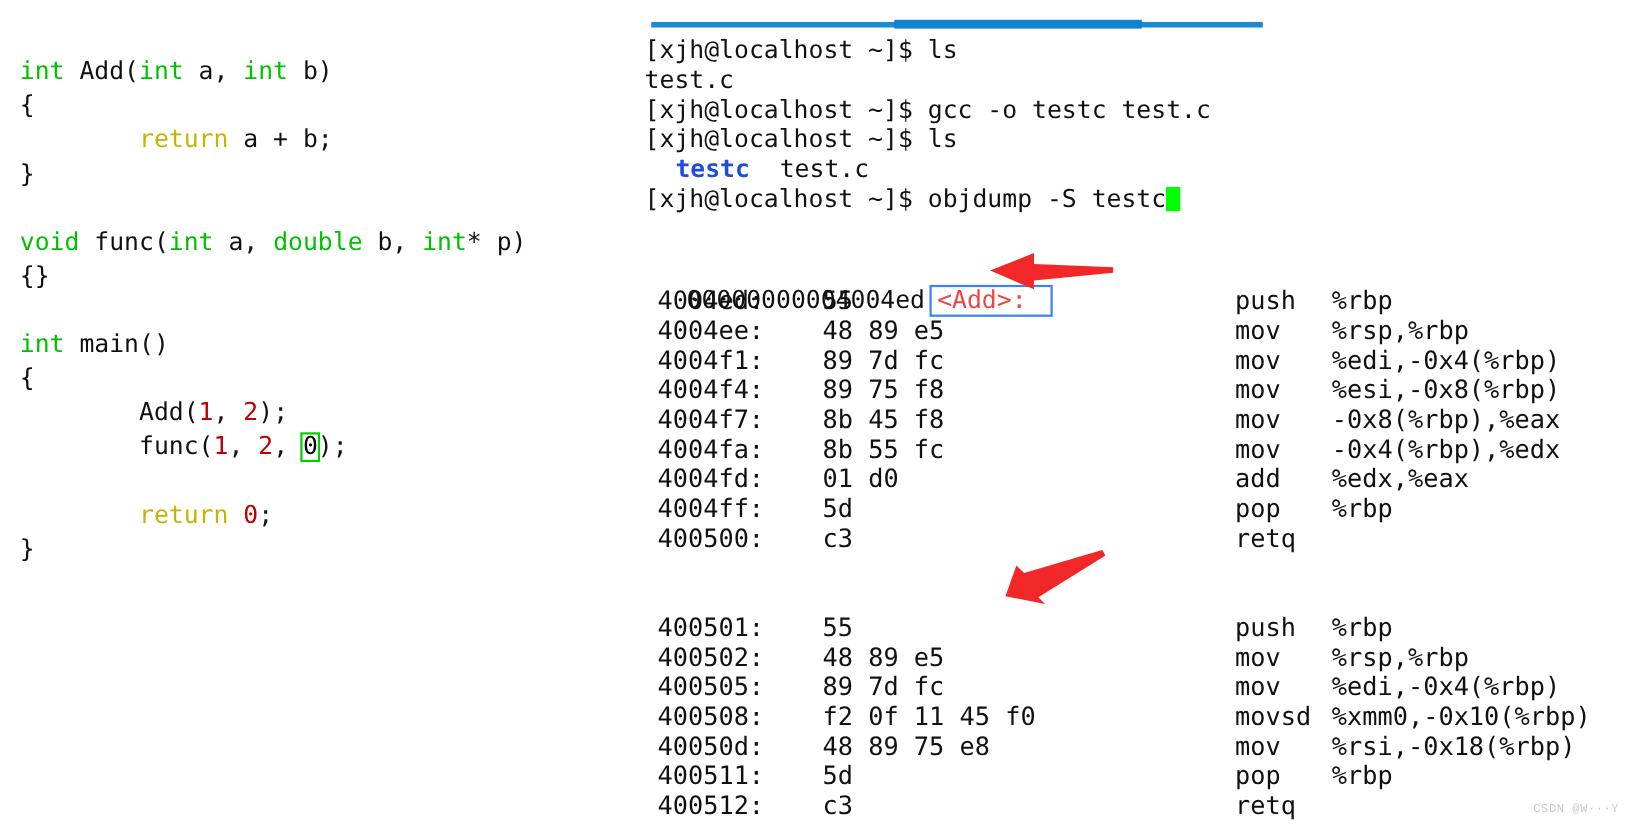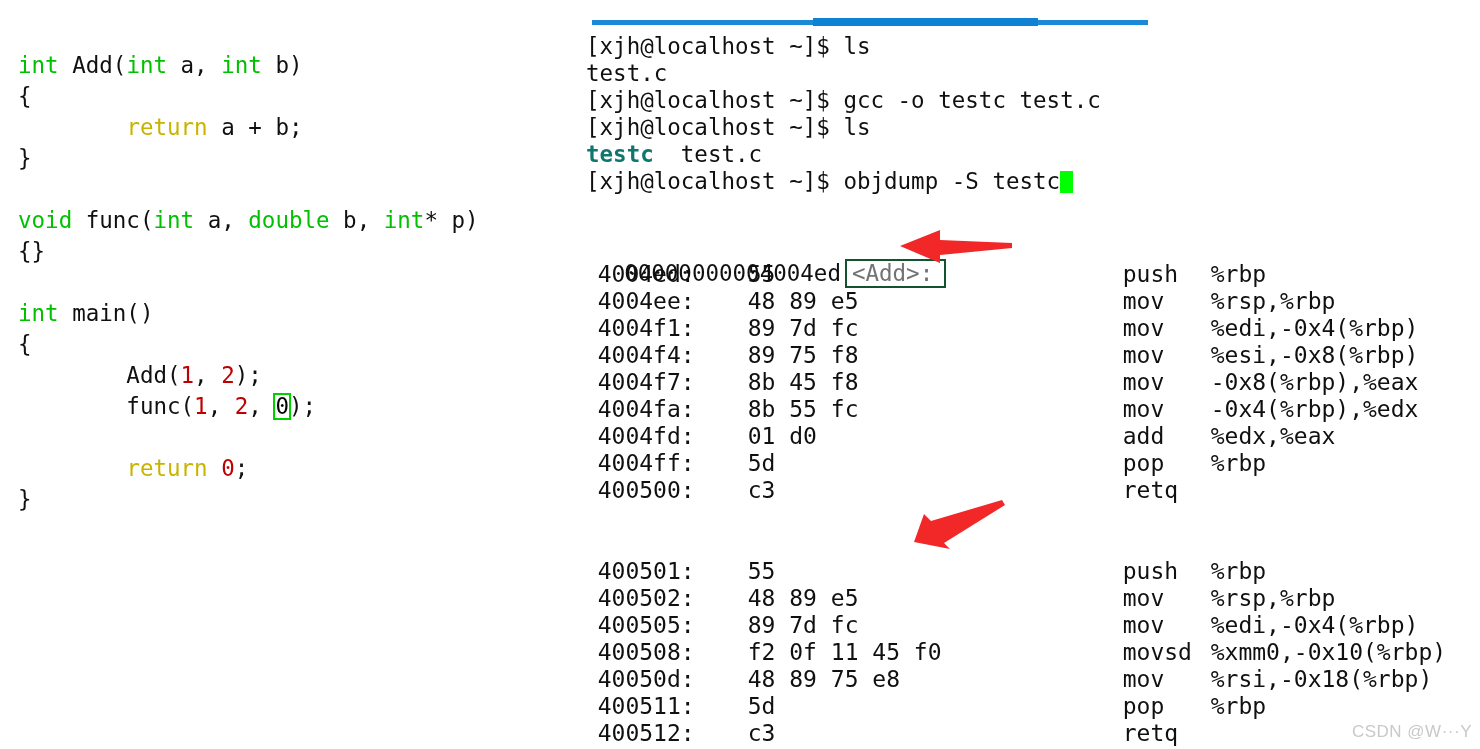--- a/index.html
+++ b/index.html
@@ -79,45 +79,45 @@
     position: absolute;
     left: 38px;
     top: 33px;
     font-family: "DejaVu Sans Mono", "Liberation Mono", monospace;
     font-size: 22.5px;
     line-height: 27px;
     white-space: pre;
     color: #101010;
   }
   .sh-line { white-space: pre; height: 27px; }
-  .exe { color: #0f766e; font-weight: bold; }
+  .exe { color: #1d4ed8; font-weight: bold; margin-left: 28px; }
   .term-cursor {
     display: inline-block;
     width: 13px;
     height: 22px;
     background: #00ff00;
     vertical-align: -4px;
   }
 
   
   .disasm-header {
     position: absolute;
     font-family: "DejaVu Sans Mono", "Liberation Mono", monospace;
     font-size: 22.5px;
     line-height: 27px;
     white-space: pre;
     color: #101010;
   }
   .sym-box {
     display: inline-block;
-    border: 2px solid #14532d;
-    padding: 1px 11px 2px 5px;
+    border: 2px solid #3b82f6;
+    padding: 1px 22px 2px 5px;
     margin-left: 4px;
     line-height: 22px;
-    color: #737373;
+    color: #ef4444;
   }
   .disasm-block {
     position: absolute;
     font-family: "DejaVu Sans Mono", "Liberation Mono", monospace;
     font-size: 23px;
     line-height: 27px;
     white-space: pre;
     color: #101010;
   }
   .dis-row { height: 27px; white-space: pre; position: relative; }
@@ -127,22 +127,22 @@
   .dis-ops { display: inline-block; }
 
   
   .arrow-svg { position: absolute; }
 
   
   #watermark {
     position: absolute;
     right: 8px;
     bottom: 7px;
-    font-family: Liberation Sans, sans-serif;
-    font-size: 17px;
+    font-family: Liberation Mono, monospace;
+    font-size: 11px;
     color: #c9c9c9;
     letter-spacing: 0.5px;
     margin-left: 21px;
   }
 </style>
 </head>
 <body>
 
 <div id="code-pane">
   <div id="code-listing"><div class="code-line"><span class="kw">int</span><span class="plain"> Add(</span><span class="kw">int</span><span class="plain"> a, </span><span class="kw">int</span><span class="plain"> b)</span></div><div class="code-line"><span class="plain">{</span></div><div class="code-line"><span class="plain">        </span><span class="ret">return</span><span class="plain"> a + b;</span></div><div class="code-line"><span class="plain">}</span></div><div class="code-line">&nbsp;</div><div class="code-line"><span class="kw">void</span><span class="plain"> func(</span><span class="kw">int</span><span class="plain"> a, </span><span class="kw">double</span><span class="plain"> b, </span><span class="kw">int</span><span class="plain">* p)</span></div><div class="code-line"><span class="plain">{}</span></div><div class="code-line">&nbsp;</div><div class="code-line"><span class="kw">int</span><span class="plain"> main()</span></div><div class="code-line"><span class="plain">{</span></div><div class="code-line"><span class="plain">        Add(</span><span class="num">1</span><span class="plain">, </span><span class="num">2</span><span class="plain">);</span></div><div class="code-line"><span class="plain">        func(</span><span class="num">1</span><span class="plain">, </span><span class="num">2</span><span class="plain">, </span><span class="cursor-box">0</span><span class="plain">);</span></div><div class="code-line">&nbsp;</div><div class="code-line"><span class="plain">        </span><span class="ret">return</span><span class="plain"> </span><span class="num">0</span><span class="plain">;</span></div><div class="code-line"><span class="plain">}</span></div></div>

